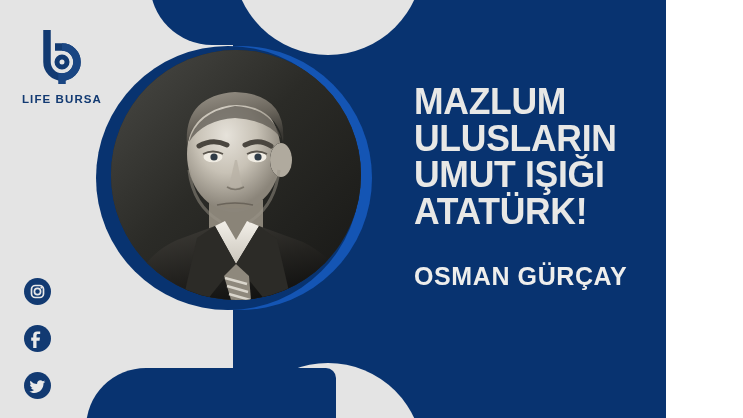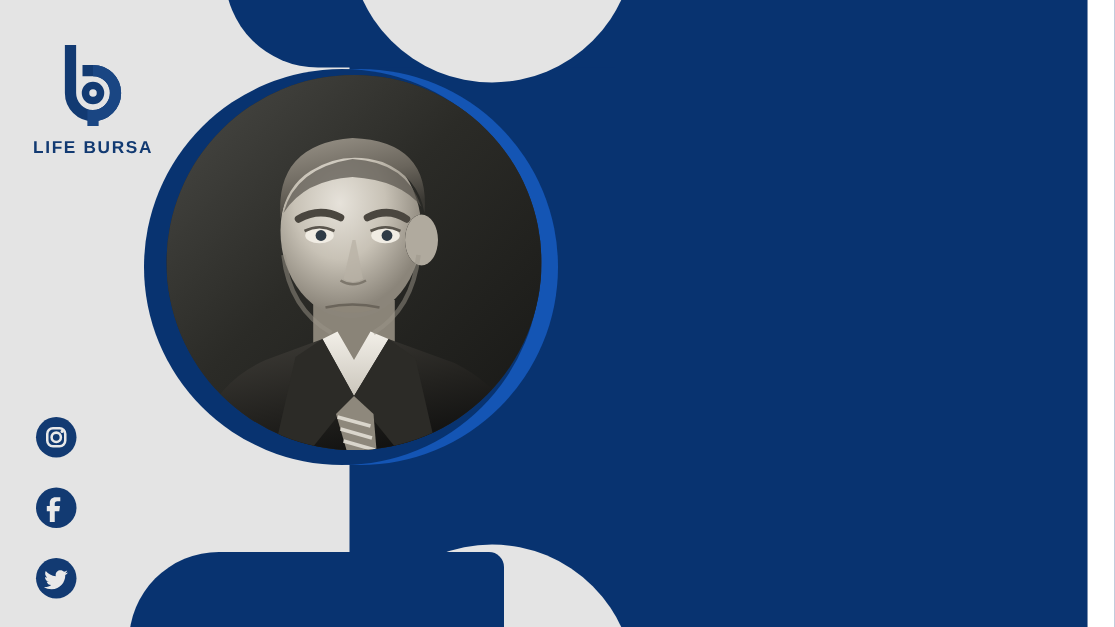--- a/index.html
+++ b/index.html
@@ -6,21 +6,21 @@
     margin: 0;
     padding: 0;
     background: #ffffff;
   }
   body {
     font-family: "Liberation Sans", sans-serif;
   }
 
   #banner {
     position: relative;
-    width: 725px;
+    width: 666px;
     height: 418px;
     overflow: hidden;
     background: #e4e4e4;
   }
 
   
   .navy-panel {
     position: absolute;
     top: 0;
     left: 233px;
@@ -288,14 +288,23 @@
         <path d="M16.2,9.1 h-2.0 c-1.2,0 -1.7,0.6 -1.7,1.7 v1.6 h3.5 l-0.5,3.4 h-3.0 v7.2 h-3.3 v-7.2 h-2.0 v-3.4 h2.0 v-2.0 c0,-2.4 1.4,-3.9 3.9,-3.9 h3.1 z" fill="#e9e9e9"></path>
       </svg>
     </a>
     <a class="social-icon">
       <svg viewBox="0 0 27 27" width="27" height="27">
         <path d="M21.3,9.6 c-0.6,0.3 -1.2,0.5 -1.9,0.6 c0.7,-0.4 1.2,-1.1 1.4,-1.8 c-0.6,0.4 -1.3,0.7 -2.1,0.8 c-0.6,-0.6 -1.4,-1.0 -2.4,-1.0 c-1.8,0 -3.2,1.4 -3.2,3.2 c0,0.2 0,0.5 0.1,0.7 c-2.7,-0.1 -5.1,-1.4 -6.7,-3.4 c-0.3,0.5 -0.4,1.0 -0.4,1.6 c0,1.1 0.6,2.1 1.4,2.7 c-0.5,0 -1.0,-0.2 -1.5,-0.4 c0,1.6 1.1,2.9 2.6,3.2 c-0.3,0.1 -0.6,0.1 -0.9,0.1 c-0.2,0 -0.4,0 -0.6,-0.1 c0.4,1.3 1.6,2.2 3.0,2.2 c-1.1,0.9 -2.5,1.4 -4.0,1.4 c-0.3,0 -0.5,0 -0.8,0 c1.4,0.9 3.1,1.5 5.0,1.5 c6.0,0 9.2,-5.0 9.2,-9.2 c0,-0.1 0,-0.3 0,-0.4 C20.3,10.8 20.9,10.3 21.3,9.6 z" fill="#e9e9e9"></path>
       </svg>
     </a>
   </div>
 
+  <div class="text-block">
+    <h1 class="headline">
+      <span class="hl-line">MAZLUM</span>
+      <span class="hl-line">ULUSLARIN</span>
+      <span class="hl-line">UMUT IŞIĞI</span>
+      <span class="hl-line">ATATÜRK!</span>
+    </h1>
+    <p class="byline">OSMAN GÜRÇAY</p>
+  </div>
 
 </div>
 
 </body></html>

